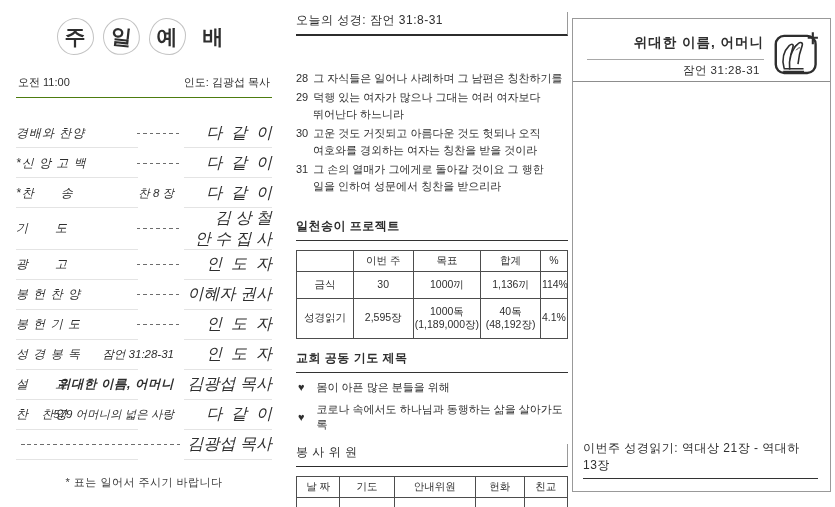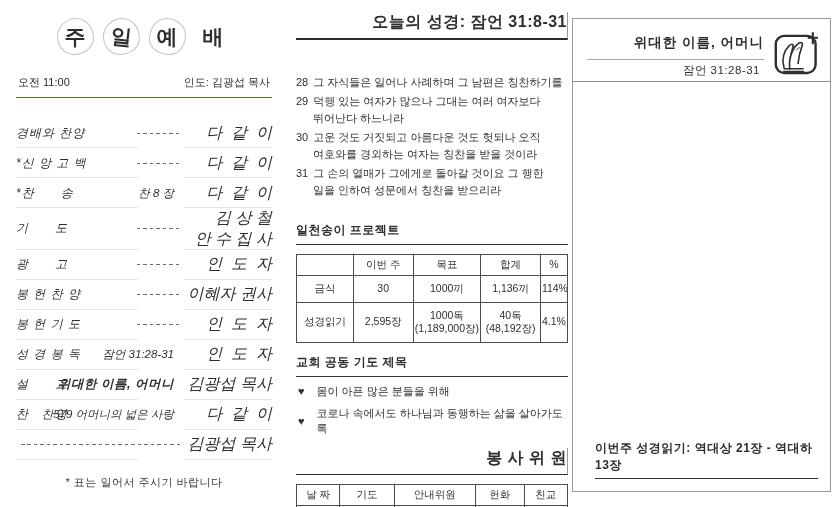--- a/index.html
+++ b/index.html
@@ -24,22 +24,22 @@
   .mid { flex:1; display:flex; align-items:center; justify-content:flex-end; padding:0 5px; min-width:0; }
   .dashline { flex:1; height:1px;
     background:repeating-linear-gradient(90deg,#6d6d6d 0 3.5px, transparent 3.5px 6.5px); }
   .ctr { padding:0 7px; white-space:nowrap; font-size:11.5px; }
   .ctr.bold { font-weight:bold; font-size:12.5px; letter-spacing:0.5px; }
   .val { width:86px; text-align:right; white-space:pre-wrap; line-height:1.3; font-size:16px; }
   .footnote { margin-top:15px; text-align:center; font-size:11px; letter-spacing:0.5px; color:#3a3a3a; }
 
   
   .mid-col { position:absolute; left:296px; top:12px; width:272px; }
-  .sec-head { font-weight:bold; font-size:16px; letter-spacing:0.5px;
-    border-bottom:2px solid #2c2c2c; padding-bottom:5px;text-align:right; }
+  .sec-head { font-weight:normal; font-size:12px; letter-spacing:0.5px;
+    border-bottom:2px solid #2c2c2c; padding-bottom:5px; }
   .bracket { border-right:1px solid #9a9a9a; }
   .verses { margin-top:34px; font-size:11px; line-height:1.55; word-break:keep-all; }
   .verse { padding-left:17px; text-indent:-17px; margin-bottom:2px; }
   .verse .vnum { margin-right:5px; }
   .sub-head { font-weight:bold; font-size:12px; border-bottom:1.5px solid #333;
     padding-bottom:5px; letter-spacing:0.5px; }
   .proj { margin-top:23px; }
   table { border-collapse:collapse; width:100%; table-layout:fixed; }
   .tbl th, .tbl td { border:1px solid #4d4d4d; text-align:center; font-size:10.5px;
     padding:3px 1px; white-space:pre-wrap; line-height:1.3; }
@@ -58,22 +58,22 @@
 
   
   .right-col { position:absolute; left:572px; top:18px; width:259px; height:474px;
     border:1px solid #999; background:#fff; }
   .rp-head { position:relative; height:63px; border-bottom:1px solid #8d8d8d; }
   .rp-title-wrap { position:absolute; left:14px; right:66px; top:14px;
     text-align:right; border-bottom:1px solid #a8a8a8; padding-bottom:7px; }
   .rp-title { font-weight:bold; font-size:13.5px; letter-spacing:1px; }
   .rp-scripture { position:absolute; right:70px; top:44px; font-size:11.5px; letter-spacing:0.5px; }
   .rp-icon { position:absolute; right:7px; top:11px; }
-  .rp-footer { position:absolute; left:22px; right:12px; bottom:12px;
-    font-weight:bold; font-size:12px; letter-spacing:0.5px;
+  .rp-footer { position:absolute; left:10px; right:12px; bottom:12px;
+    font-weight:normal; font-size:12px; letter-spacing:0.5px;
     border-bottom:1.5px solid #333; padding-bottom:4px; }
 </style>
 </head>
 <body>
 
 <div class="left-col">
   <div class="w-title">
     <span class="tchar circled">주</span>
     <span class="tchar circled c2">일</span>
     <span class="tchar circled c3">예</span>

